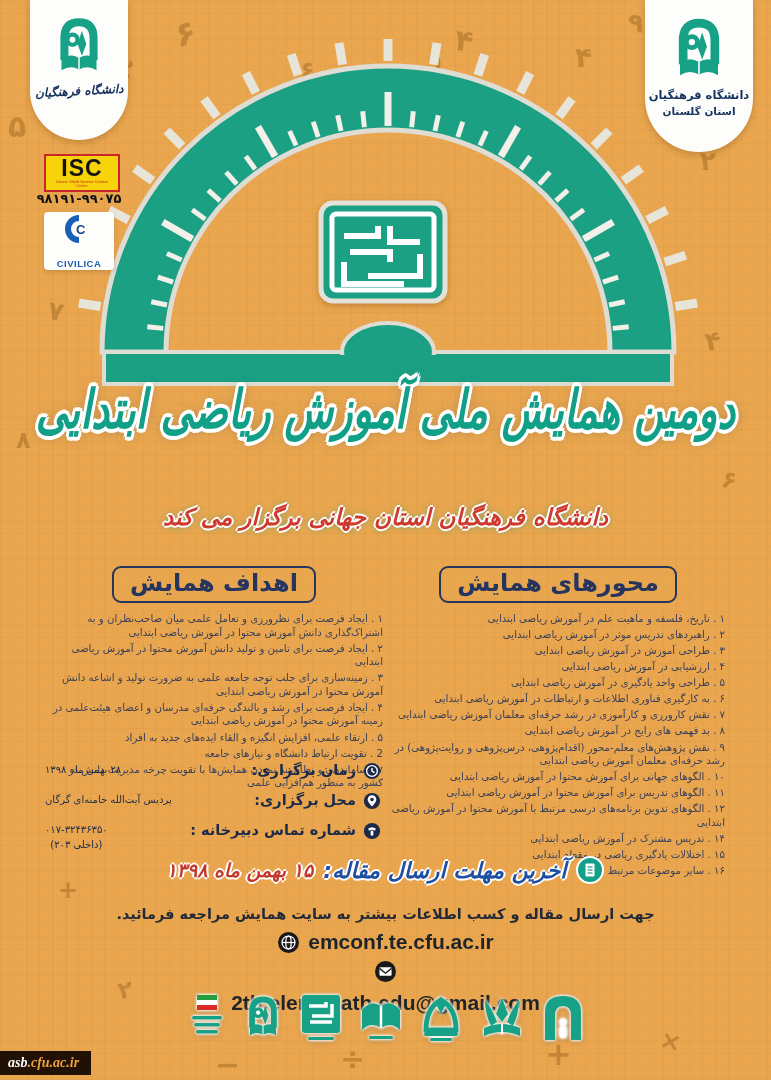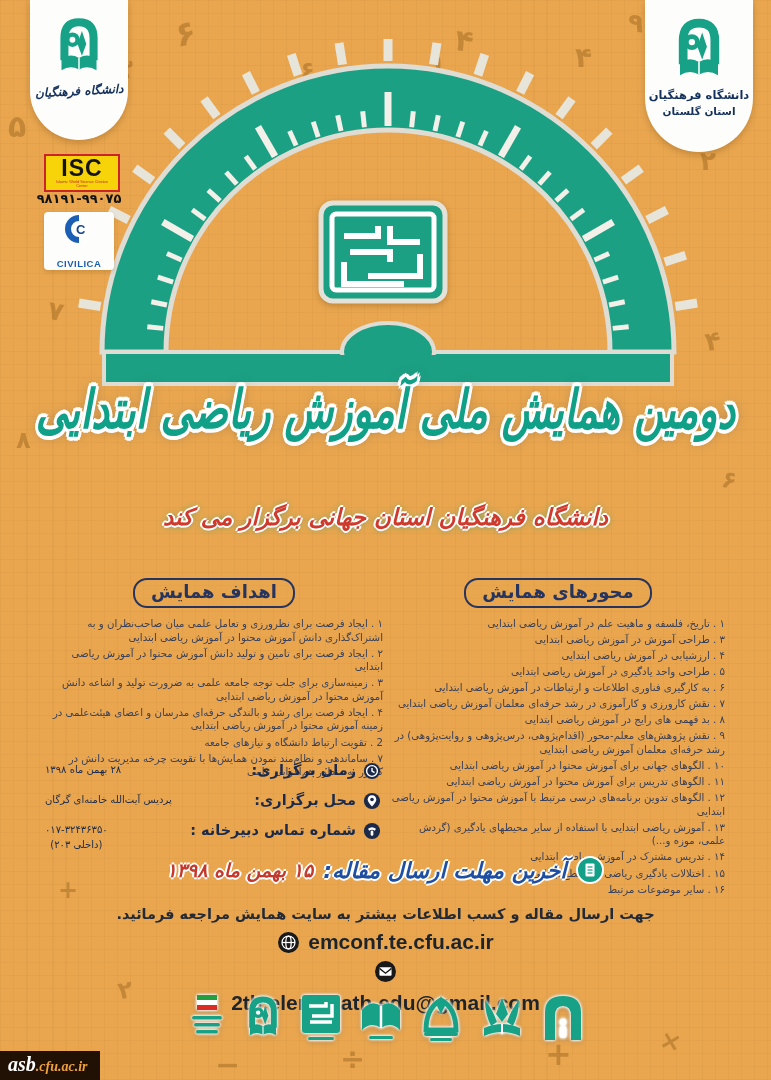--- a/index.html
+++ b/index.html
@@ -39,22 +39,22 @@
     transform:scaleY(1.35);transform-origin:top center;
     text-shadow:-3px 0 0 #fff,3px 0 0 #fff,0 -3px 0 #fff,0 3px 0 #fff,-2px -2px 0 #fff,2px -2px 0 #fff,-2px 2px 0 #fff,2px 2px 0 #fff,0 0 10px rgba(90,90,90,.55);}
   .subtitle{position:absolute;left:0;right:0;top:504px;text-align:center;z-index:6;direction:rtl;
     font-size:23px;font-weight:bold;font-style:italic;color:#CE3B2C;
     text-shadow:-2px 0 0 #fff,2px 0 0 #fff,0 -2px 0 #fff,0 2px 0 #fff,-1px -1px 0 #fff,1px 1px 0 #fff,0 0 7px rgba(23,160,132,.8);}
 
   
   .col{position:absolute;direction:rtl;text-align:right;z-index:4;}
   .topics{right:46px;top:566px;width:334px;}
   .goals{left:45px;top:566px;width:338px;}
-  .col-header{display:block;width:max-content;margin:12px auto 9px;border:2.5px solid #26355F;border-radius:14px;
-    padding:1px 16px 4px;color:#26355F;font-weight:bold;font-size:18px;background:rgba(233,166,79,.35);}
+  .col-header{display:block;width:max-content;margin:0 auto 9px;border:2.5px solid #26355F;border-radius:9px;
+    padding:1px 16px 4px;color:#26355F;font-weight:bold;font-size:24px;background:rgba(233,166,79,.35);}
   .col ul{list-style:none;margin:0;padding:0;font-size:10.2px;line-height:1.33;color:#39405A;}
   .col li{margin-bottom:2.5px;}
 
   
   .details{position:absolute;left:45px;top:762px;width:336px;direction:rtl;z-index:4;}
   .drow{display:flex;align-items:flex-start;margin-bottom:12px;}
   .icon-circle{width:18px;height:18px;flex:none;margin-left:7px;}
   .dlbl{font-weight:bold;font-size:14.5px;color:#1B2A4A;white-space:nowrap;margin-left:8px;}
   .dval{font-weight:normal;font-size:10px;color:#1B2A4A;margin-right:auto;text-align:center;line-height:1.5;}
 
@@ -69,21 +69,21 @@
   .note{position:absolute;left:0;right:0;top:906px;text-align:center;direction:rtl;
     font-size:14.5px;font-weight:bold;color:#232A36;z-index:4;}
   .linkrow{position:absolute;left:0;right:0;display:flex;justify-content:center;align-items:center;gap:8px;z-index:4;
     font-family:"Liberation Sans",sans-serif;font-weight:bold;color:#1D242B;}
   .webrow{top:930px;font-size:21px;}
   .mailrow{top:960px;font-size:21px;flex-direction:column;}
   .logos{position:absolute;left:0;right:0;top:992px;display:flex;justify-content:center;align-items:flex-end;gap:11px;z-index:4;}
   .logos svg{filter:drop-shadow(0 0 1.5px #fff) drop-shadow(0 0 1.5px #fff) drop-shadow(0 1px 2px rgba(0,0,0,.25));}
   .watermark{position:absolute;left:0;top:1051px;background:#201104;padding:2px 12px 4px 8px;z-index:7;
     font-family:"Liberation Serif",serif;font-style:italic;font-weight:bold;}
-  .wm-b{color:#fff;font-size:20px;}
+  .wm-b{color:#fff;font-size:14px;}
   .wm-r{color:#F0A23F;font-size:14px;}
 </style>
 </head>
 <body>
 
 <svg width="0" height="0" style="position:absolute">
   <defs>
     <g id="fu-emblem">
       <path d="M20 66 V36 Q20 14 40 14 Q60 14 60 36 V66" fill="none" stroke="#17A287" stroke-width="11"></path>
       <circle cx="31" cy="38" r="10" fill="#17A287"></circle>
@@ -225,44 +225,45 @@
     <span class="civilica-label">CIVILICA</span>
   </div>
 
   <h1 class="title" dir="rtl">دومین همایش ملی آموزش ریاضی ابتدایی</h1>
   <div class="subtitle">دانشگاه فرهنگیان استان جهانی برگزار می کند</div>
 
   <section class="col topics">
     <span class="col-header">محورهای همایش</span>
     <ul id="topics-list">
         <li>۱ . تاریخ، فلسفه و ماهیت علم در آموزش ریاضی ابتدایی</li>
+        <li>۲ . راهبردهای تدریس موثر در آموزش ریاضی ابتدایی</li>
         <li>۳ . طراحی آموزش در آموزش ریاضی ابتدایی</li>
         <li>۴ . ارزشیابی در آموزش ریاضی ابتدایی</li>
         <li>۵ . طراحی واحد یادگیری در آموزش ریاضی ابتدایی</li>
         <li>۶ . به کارگیری فناوری اطلاعات و ارتباطات در آموزش ریاضی ابتدایی</li>
         <li>۷ . نقش کارورزی و کارآموزی در رشد حرفه‌ای معلمان آموزش ریاضی ابتدایی</li>
         <li>۸ . بد فهمی های رایج در آموزش ریاضی ابتدایی</li>
         <li>۹ . نقش پژوهش‌های معلم-محور (اقدام‌پژوهی، درس‌پژوهی و روایت‌پژوهی) در رشد حرفه‌ای معلمان آموزش ریاضی ابتدایی</li>
         <li>۱۰ . الگوهای جهانی برای آموزش محتوا در آموزش ریاضی ابتدایی</li>
         <li>۱۱ . الگوهای تدریس برای آموزش محتوا در آموزش ریاضی ابتدایی</li>
         <li>۱۲ . الگوهای تدوین برنامه‌های درسی مرتبط با آموزش محتوا در آموزش ریاضی ابتدایی</li>
-        <li>۱۳ . آموزش ریاضی ابتدایی با استفاده از سایر محیطهای یادگیری (گردش علمی، موزه و...)</li>
         <li>۱۴ . تدریس مشترک در آموزش ریاضی ابتدایی</li>
         <li>۱۵ . اختلالات یادگیری ریاضی در مقطع ابتدایی</li>
         <li>۱۶ . سایر موضوعات مرتبط</li>
       </ul>
   </section>
 
   <section class="col goals">
     <span class="col-header">اهداف همایش</span>
     <ul id="goals-list">
         <li>۱ . ایجاد فرصت برای نظرورزی و تعامل علمی میان صاحب‌نظران و به اشتراک‌گذاری دانش آموزش محتوا در آموزش ریاضی ابتدایی</li>
         <li>۲ . ایجاد فرصت برای تامین و تولید دانش آموزش محتوا در آموزش ریاضی ابتدایی</li>
         <li>۳ . زمینه‌سازی برای جلب توجه جامعه علمی به ضرورت تولید و اشاعه دانش آموزش محتوا در آموزش ریاضی ابتدایی</li>
         <li>۴ . ایجاد فرصت برای رشد و بالندگی حرفه‌ای مدرسان و اعضای هیئت‌علمی در زمینه آموزش محتوا در آموزش ریاضی ابتدایی</li>
+        <li>۵ . ارتقاء علمی، افزایش انگیزه و القاء ایده‌های جدید به افراد</li>
         <li>2 . تقویت ارتباط دانشگاه و نیازهای جامعه</li>
         <li>۷ . ساماندهی و نظام‌مند نمودن همایش‌ها با تقویت چرخه مدیریت دانش در کشور به منظور هم‌افزایی علمی</li>
       </ul>
   </section>
 
   <div class="details">
     <div class="drow">
       <svg class="icon-circle" viewBox="0 0 20 20">
         <circle cx="10" cy="10" r="9" fill="#1B2A4A"></circle>
           <circle cx="10" cy="10" r="6" fill="none" stroke="#fff" stroke-width="1.6"></circle>

